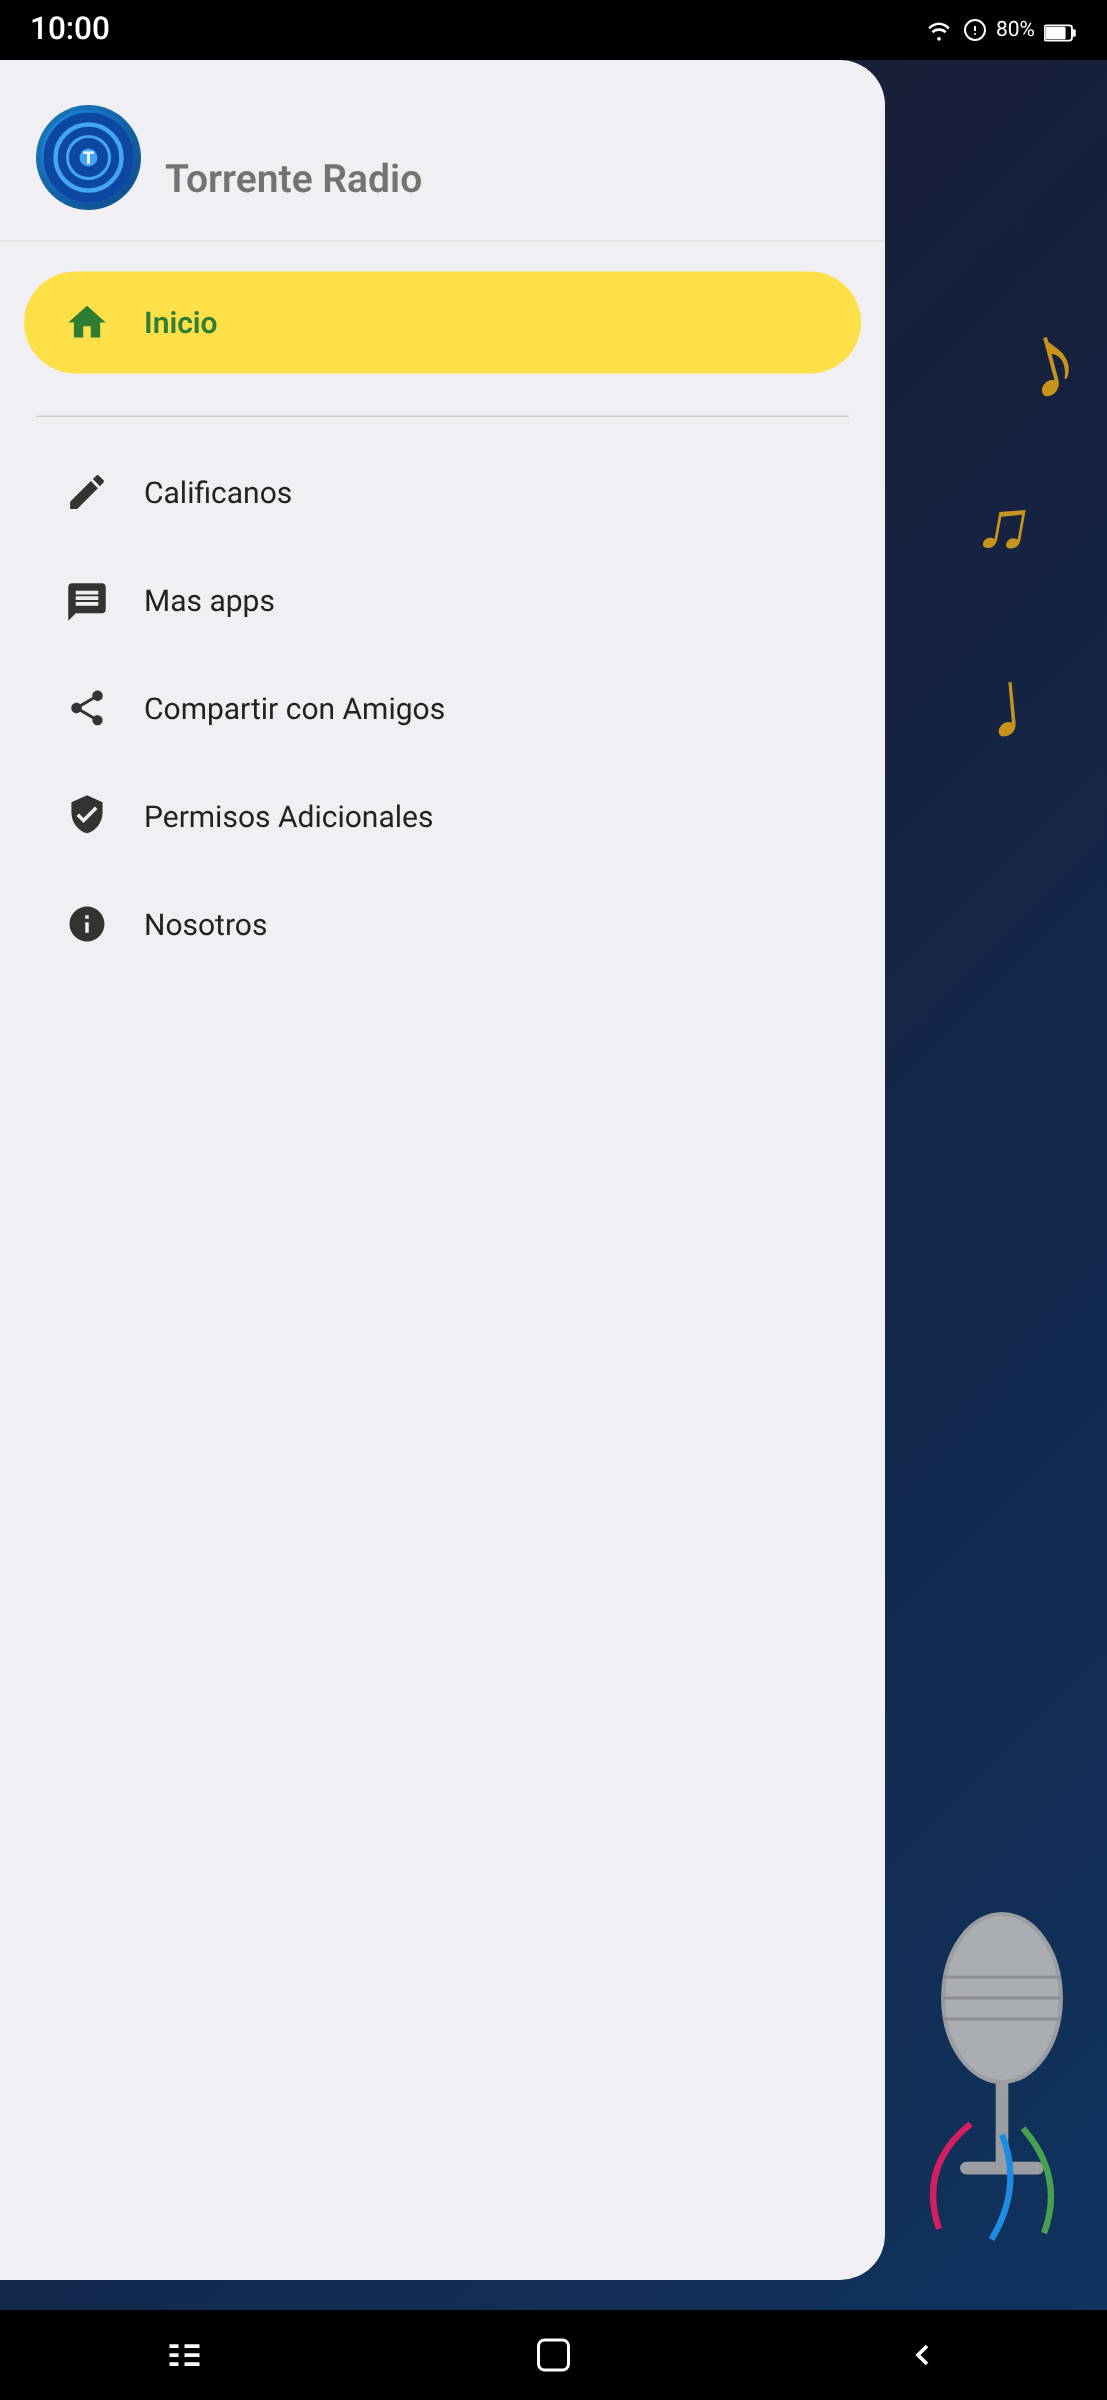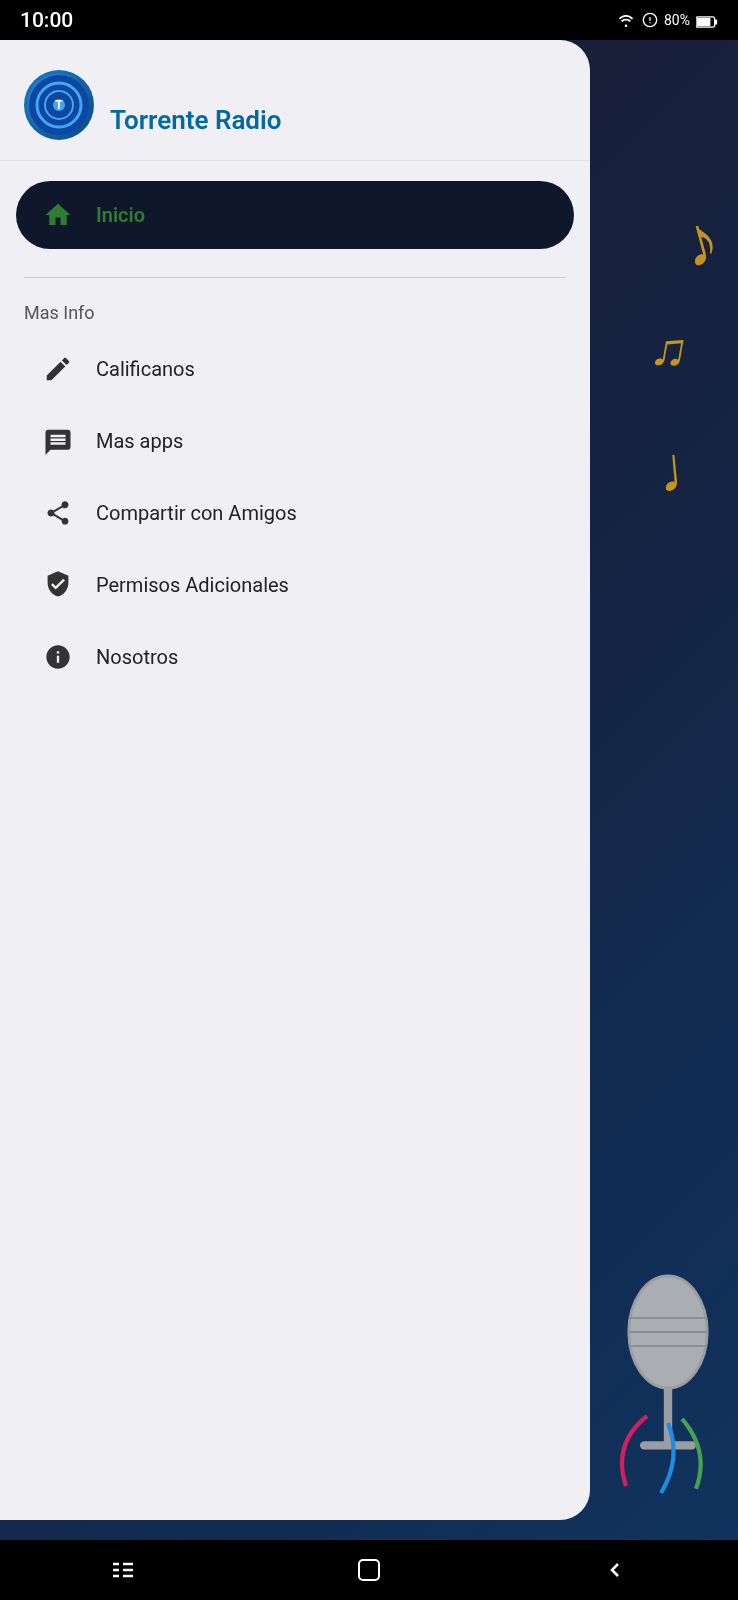--- a/index.html
+++ b/index.html
@@ -117,42 +117,42 @@
       background: radial-gradient(circle at 30% 30%, #2196F3, #0a3d7a);
       display: flex;
       align-items: center;
       justify-content: center;
       position: relative;
     }
 
     .app-title {
       font-size: 26px;
       font-weight: 600;
-      color: #0369a1;
+      color: #737373;
       margin-top: 30px;
     }
 
     
     .nav-section {
       padding: 16px 0;
     }
 
     .nav-item {
       display: flex;
       align-items: center;
       padding: 16px 24px;
       gap: 20px;
       cursor: pointer;
       border-radius: 50px;
       margin: 4px 16px;
       transition: background 0.2s;
     }
 
     .nav-item.active {
-      background: #0f172a;
+      background: #fde047;
     }
 
     .nav-icon {
       width: 36px;
       height: 36px;
       display: flex;
       align-items: center;
       justify-content: center;
       flex-shrink: 0;
     }
@@ -289,21 +289,20 @@
         </svg>
       </div>
       <span class="nav-label">Inicio</span>
     </div>
 
 
   </div>
 
   <div class="divider"></div>
 
-  <div class="section-label">Mas Info</div>
 
   <div class="nav-item">
     <div class="nav-icon">
       <svg width="30" height="30" viewBox="0 0 24 24" fill="#333">
 
         <path d="M3 17.25V21h3.75L17.81 9.94l-3.75-3.75L3 17.25zM20.71 7.04c.39-.39.39-1.02 0-1.41l-2.34-2.34c-.39-.39-1.02-.39-1.41 0l-1.83 1.83 3.75 3.75 1.83-1.83z"></path>
       </svg>
     </div>
     <span class="nav-label">Calificanos</span>
   </div>

